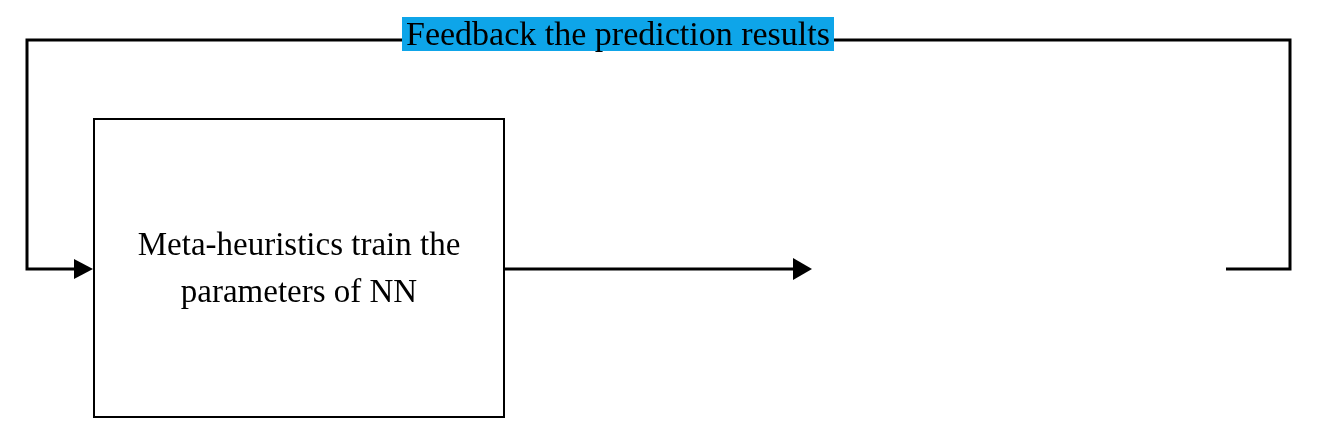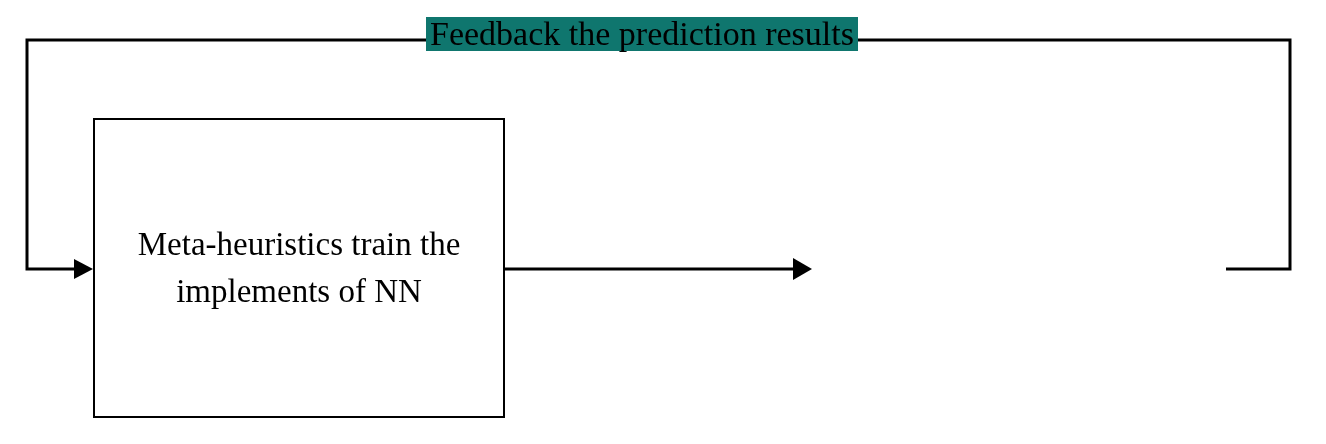--- a/index.html
+++ b/index.html
@@ -48,26 +48,26 @@
   .edge-svg {
     position: absolute;
     left: 0;
     top: 0;
     width: 1326px;
     height: 444px;
     pointer-events: none;
   }
   .feedback-label {
     position: absolute;
-    left: 426px;
+    left: 402px;
     top: 17px;
     font-size: 34px;
     line-height: 1;
     letter-spacing: 0px;
-    background: #0f766e;
+    background: #0ea5e9;
     padding: 0 4px;
     white-space: nowrap;
     color: #000000;
   }
 </style>
 </head>
 <body>
 
 <div id="canvas">
 
@@ -81,17 +81,17 @@
     <g>
       <polyline points="1226,269 1290,269 1290,40 27,40 27,269 76,269" fill="none" stroke="#000000" stroke-width="3" stroke-linejoin="miter"></polyline>
       <polygon points="74,259 93,269 74,279" fill="#000000"></polygon>
     </g>
   </svg>
 
   <div class="feedback-label">Feedback the prediction results</div>
 
   <div class="box" id="box-left">
     <div class="box-text">Meta-heuristics train the
-implements of NN</div>
+parameters of NN</div>
   </div>
 
 
 </div>
 
 </body></html>

